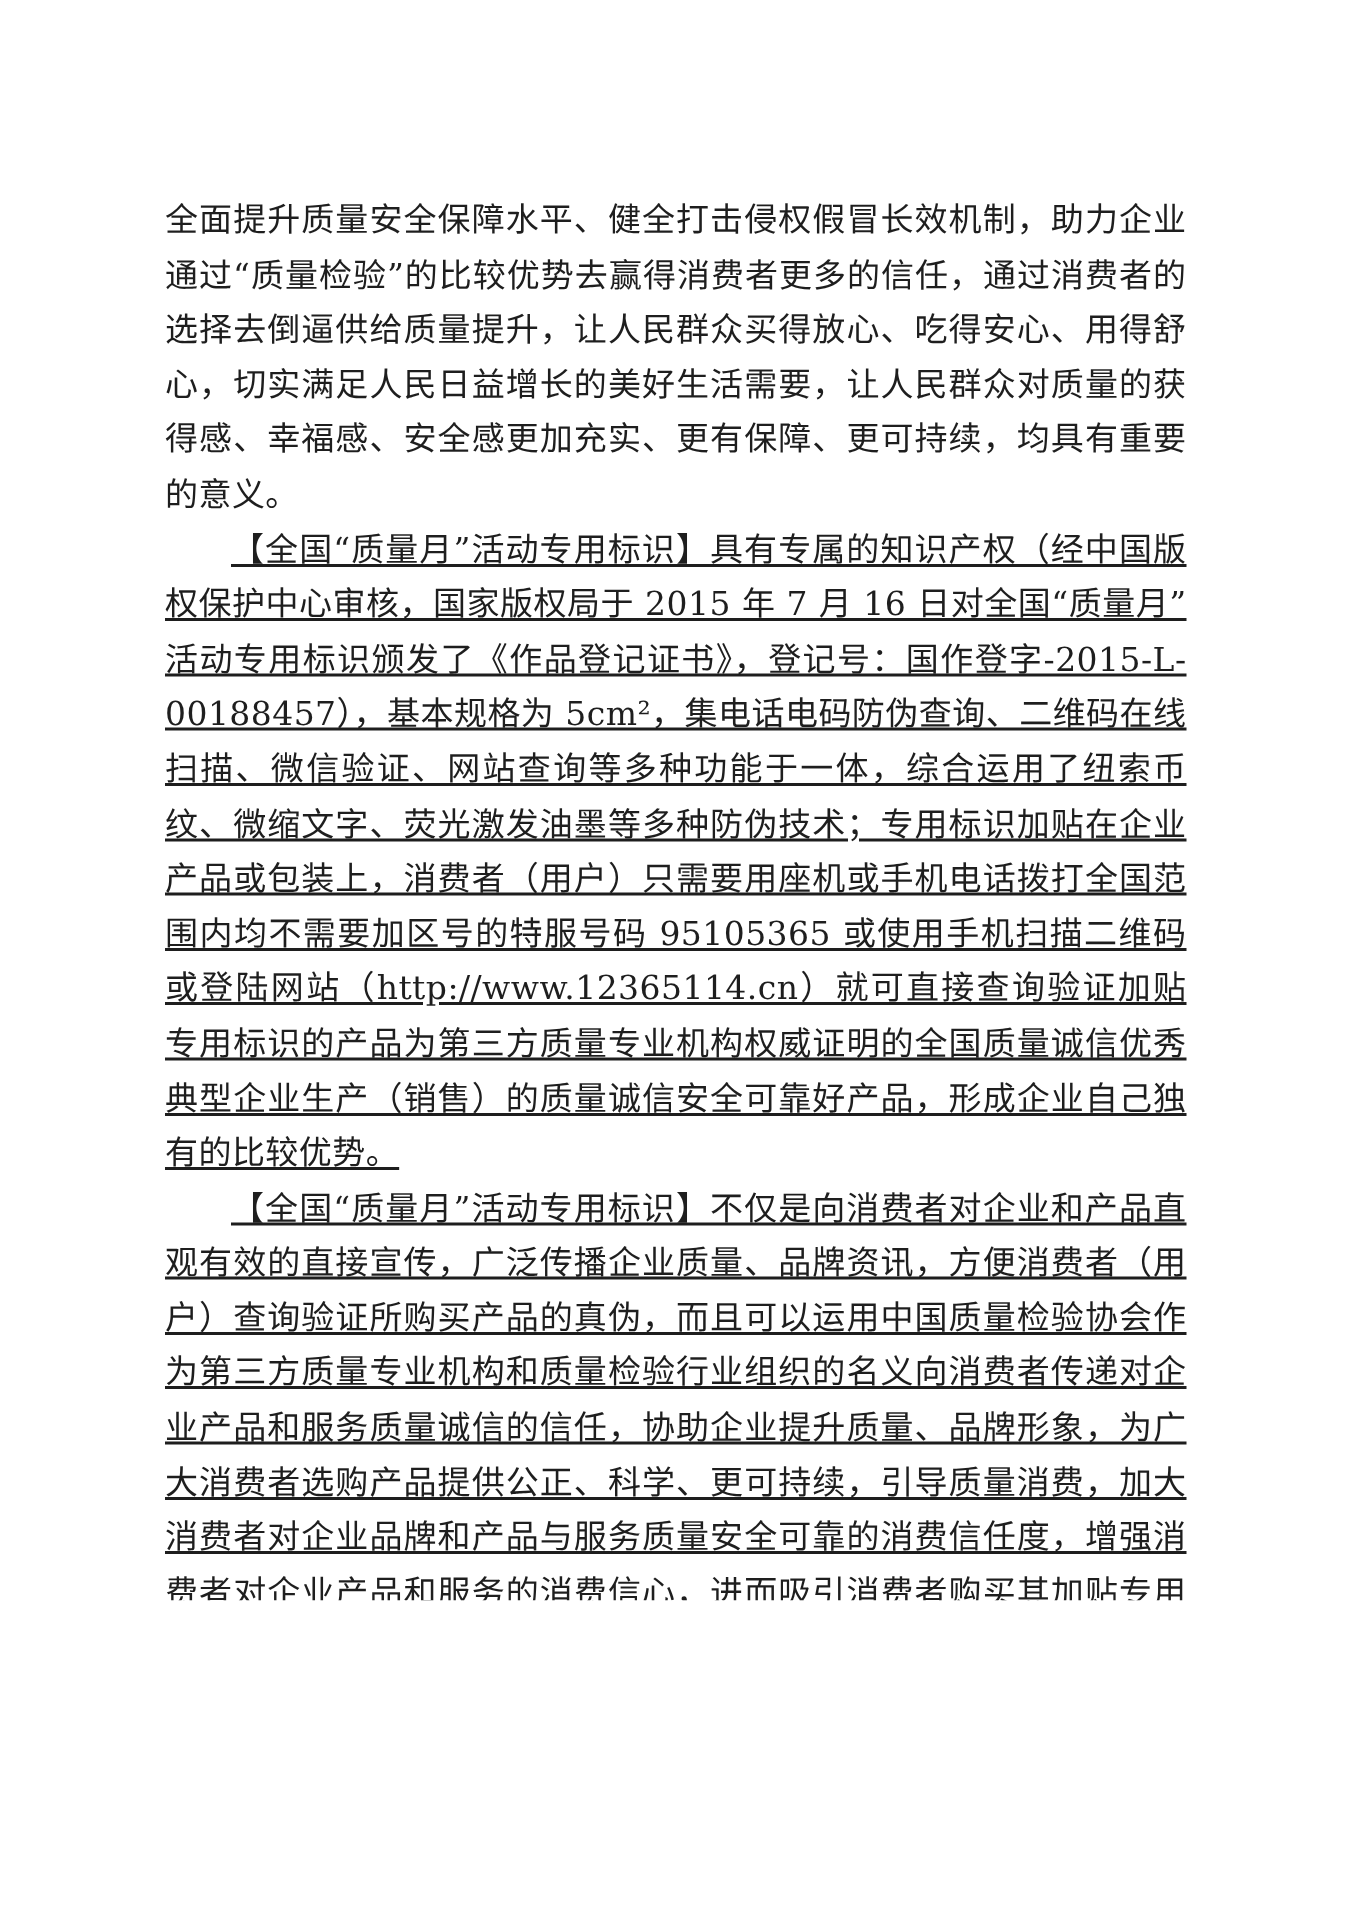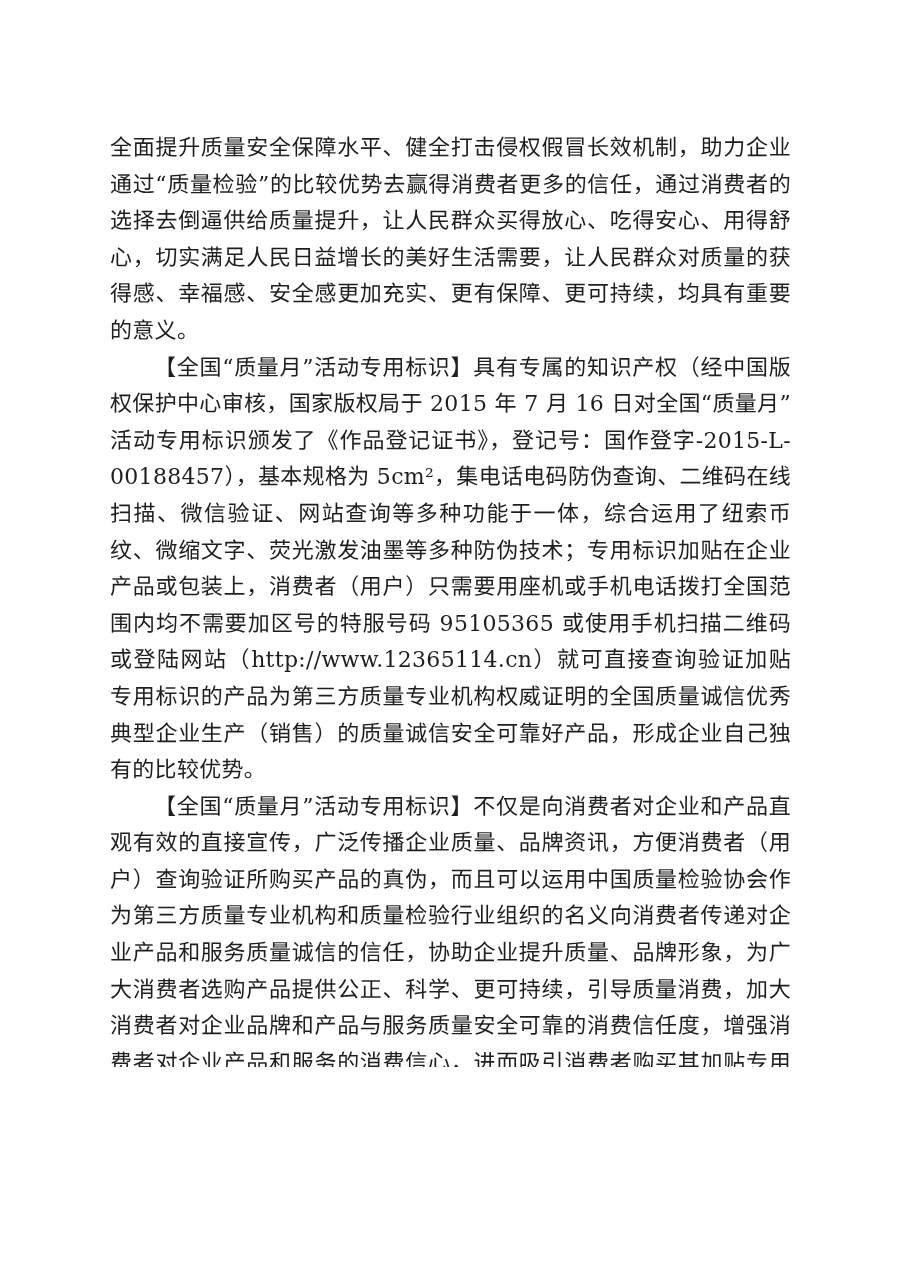--- a/index.html
+++ b/index.html
@@ -26,20 +26,21 @@
     text-align: justify;
     text-justify: inter-ideograph;
     letter-spacing: 0.3px;
   }
   .para {
     margin: 0;
     padding: 0;
   }
   .para.indent {
     text-indent: 2em;
+    text-decoration: underline;
   }
   .page-number {
     position: absolute;
     left: 137px;
     top: 1168px;
     color: #2a2a2a;
     font-size: 22px;
     letter-spacing: 2px;
     white-space: pre;
     font-family: "DejaVu Serif", "Liberation Serif", serif;

